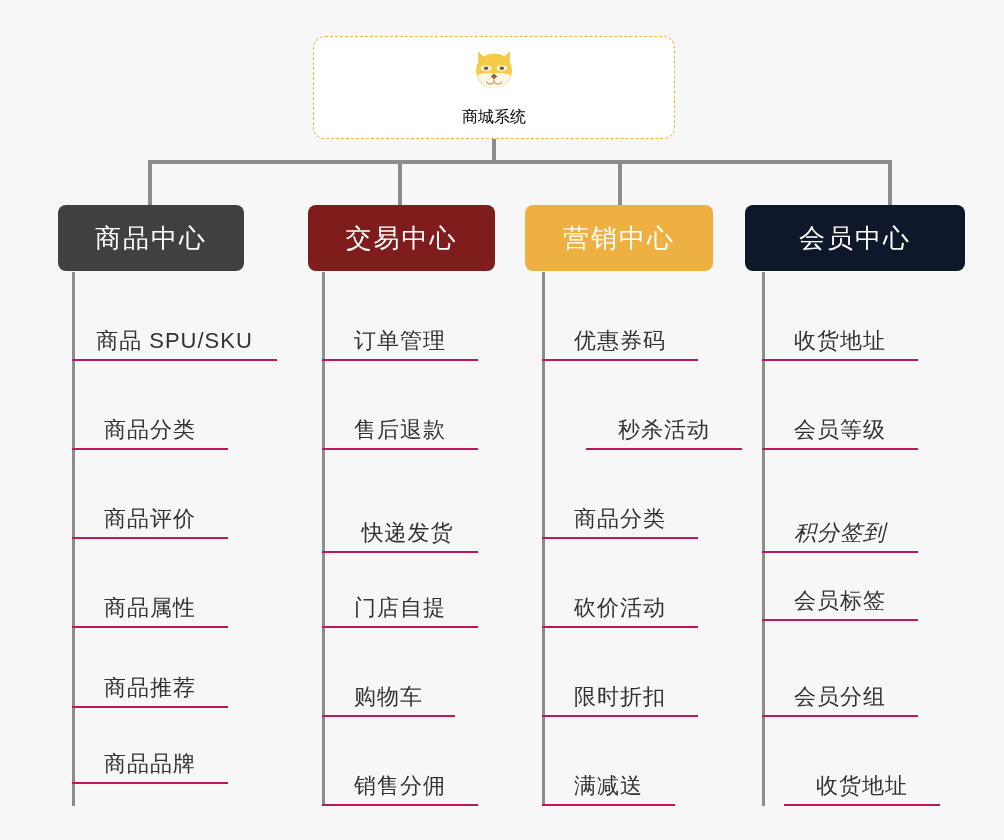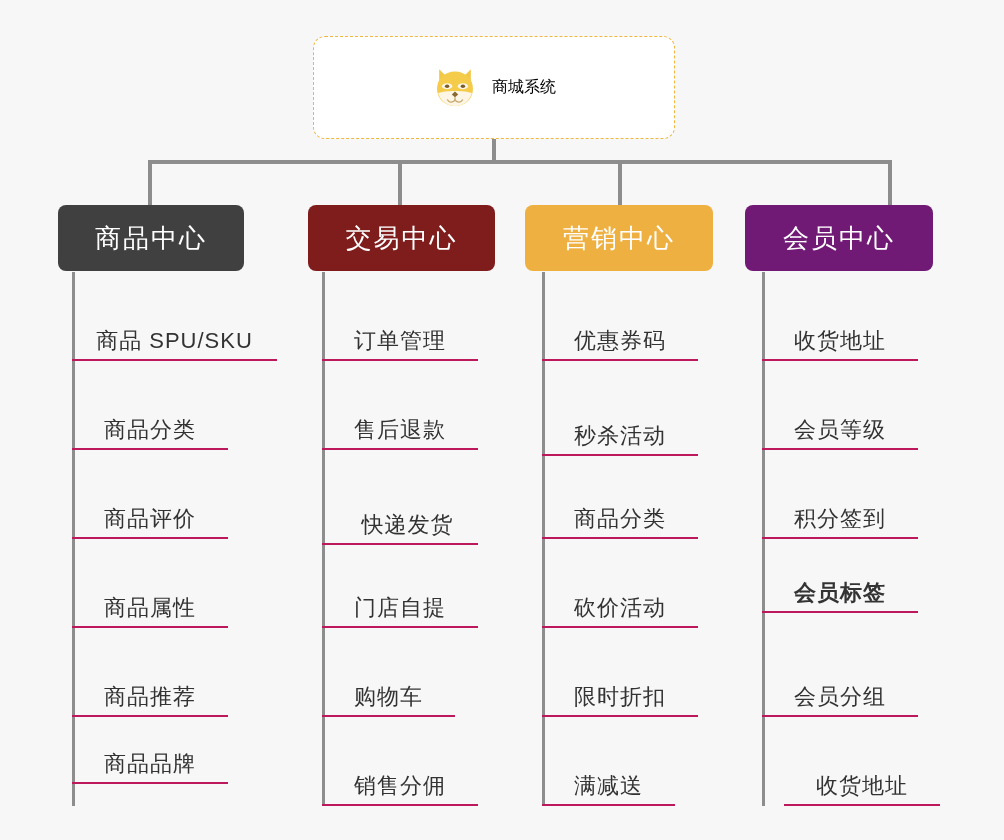--- a/index.html
+++ b/index.html
@@ -28,20 +28,21 @@
     width: 362px;
     height: 103px;
     box-sizing: border-box;
     background: #ffffff;
     border: 1.5px dashed #f0b63f;
     border-radius: 12px;
     display: flex;
     align-items: center;
     justify-content: center;
     gap: 14px;
+    flex-direction: column;
   }
   #root-icon {
     width: 46px;
     height: 46px;
     flex: none;
     display: block;
   }
 
   
   .conn {
@@ -131,74 +132,74 @@
 
   <div class="cat-box" style="left: 58px; width: 186px; background: #404040;">
     <span>商品中心</span>
   </div>
   <div class="cat-box" style="left: 308px; width: 187px; background: #7f1d1d;">
     <span>交易中心</span>
   </div>
   <div class="cat-box" style="left: 525px; width: 188px; background: rgb(238, 176, 64);">
     <span>营销中心</span>
   </div>
-  <div class="cat-box" style="left: 745px; width: 188px; background: #701a75;">
+  <div class="cat-box" style="left: 745px; width: 220px; background: #0f172a;">
     <span>会员中心</span>
   </div>
 
   <div class="leaf-col" style="left:72px; width:210px;">
     <div class="leaf-spine" style="height:534px;"></div>
     <div class="leaf-item" style="top:0px;   width:205px;">
         <span class="leaf-label">商品 SPU/SKU</span>
       </div>
     <div class="leaf-item" style="top:89px;  width:156px;">
         <span class="leaf-label">商品分类</span>
       </div>
     <div class="leaf-item" style="top:178px; width:156px;">
         <span class="leaf-label">商品评价</span>
       </div>
     <div class="leaf-item" style="top:267px; width:156px;">
         <span class="leaf-label">商品属性</span>
       </div>
-    <div class="leaf-item" style="top:356px; width:156px;">
+    <div class="leaf-item" style="top:347px; width:156px;">
         <span class="leaf-label">商品推荐</span>
       </div>
     <div class="leaf-item" style="top:423px; width:156px;">
         <span class="leaf-label">商品品牌</span>
       </div>
   </div>
 
   <div class="leaf-col" style="left:322px; width:190px;">
     <div class="leaf-spine" style="height:534px;"></div>
     <div class="leaf-item" style="top:0px;   width:156px;align-items:flex-end;">
         <span class="leaf-label">订单管理</span>
       </div>
     <div class="leaf-item" style="top:89px;  width:156px;">
         <span class="leaf-label">售后退款</span>
       </div>
-    <div class="leaf-item" style="top:184px; width:156px;padding-left:15px;">
+    <div class="leaf-item" style="top:192px; width:156px;padding-left:15px;">
         <span class="leaf-label">快递发货</span>
       </div>
     <div class="leaf-item" style="top:267px; width:156px;">
         <span class="leaf-label">门店自提</span>
       </div>
     <div class="leaf-item" style="top:356px; width:133px;">
         <span class="leaf-label">购物车</span>
       </div>
     <div class="leaf-item" style="top:445px; width:156px;">
         <span class="leaf-label">销售分佣</span>
       </div>
   </div>
 
   <div class="leaf-col" style="left:542px; width:190px;">
     <div class="leaf-spine" style="height:534px;"></div>
     <div class="leaf-item" style="top:0px;   width:156px;">
         <span class="leaf-label">优惠券码</span>
       </div>
-    <div class="leaf-item" style="top:95px;  width:156px;">
+    <div class="leaf-item" style="top:89px;  width:156px;margin-left:44px;">
         <span class="leaf-label">秒杀活动</span>
       </div>
     <div class="leaf-item" style="top:178px; width:156px;">
         <span class="leaf-label">商品分类</span>
       </div>
     <div class="leaf-item" style="top:267px; width:156px;">
         <span class="leaf-label">砍价活动</span>
       </div>
     <div class="leaf-item" style="top:356px; width:156px;">
         <span class="leaf-label">限时折扣</span>
@@ -209,24 +210,24 @@
   </div>
 
   <div class="leaf-col" style="left:762px; width:190px;">
     <div class="leaf-spine" style="height:534px;"></div>
     <div class="leaf-item" style="top:0px;   width:156px;">
         <span class="leaf-label">收货地址</span>
       </div>
     <div class="leaf-item" style="top:89px;  width:156px;">
         <span class="leaf-label">会员等级</span>
       </div>
-    <div class="leaf-item" style="top:178px; width:156px;">
+    <div class="leaf-item" style="top:192px; width:156px;font-style:italic;">
         <span class="leaf-label">积分签到</span>
       </div>
-    <div class="leaf-item" style="top:252px; width:156px;font-weight:bold;">
+    <div class="leaf-item" style="top:260px; width:156px;">
         <span class="leaf-label">会员标签</span>
       </div>
     <div class="leaf-item" style="top:356px; width:156px;">
         <span class="leaf-label">会员分组</span>
       </div>
     <div class="leaf-item" style="top:445px; width:156px;margin-left:22px;">
         <span class="leaf-label">收货地址</span>
       </div>
   </div>
 

